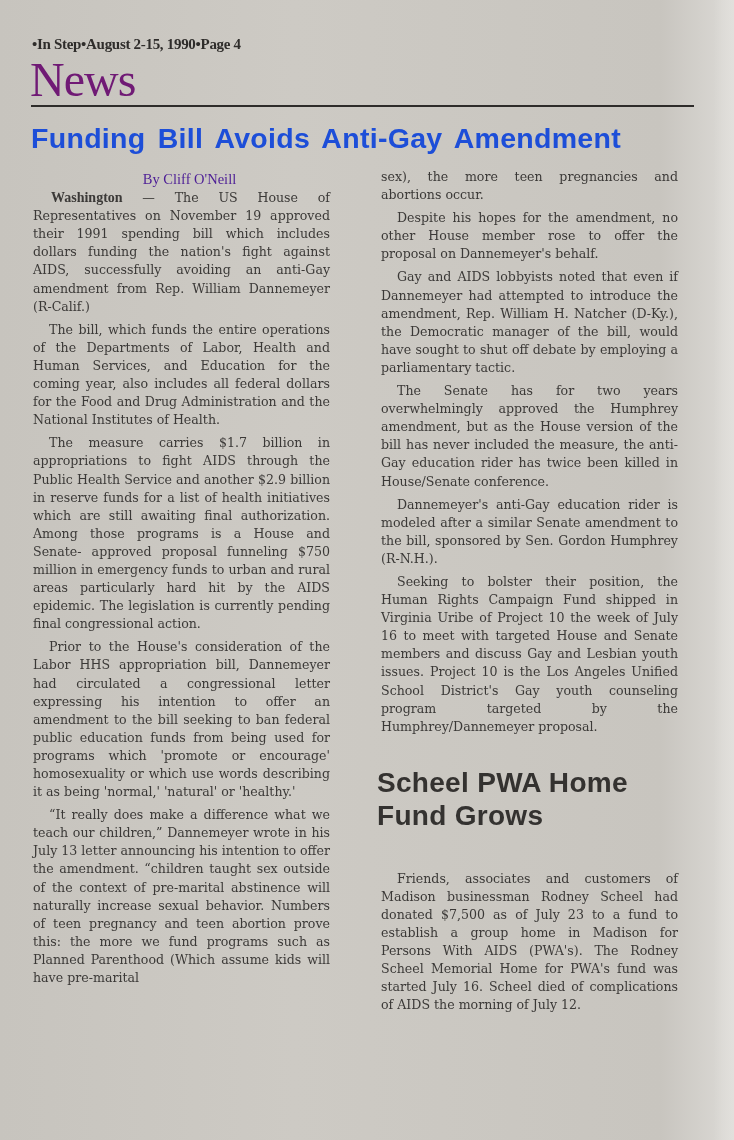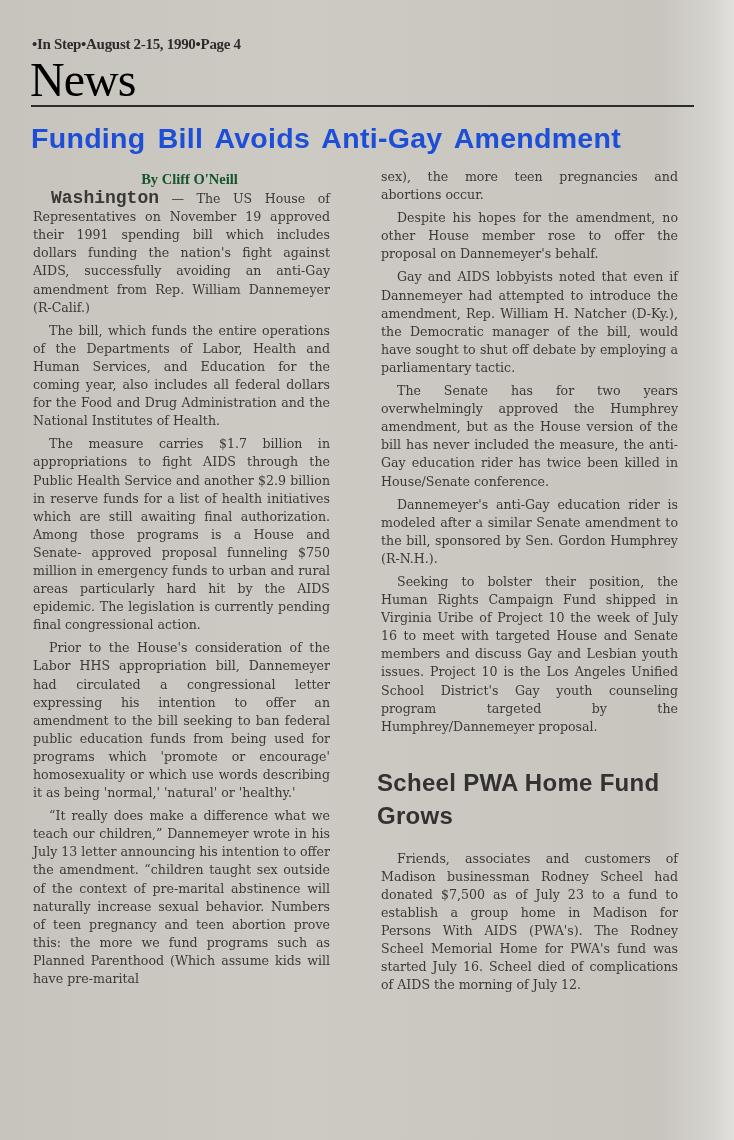--- a/index.html
+++ b/index.html
@@ -13,21 +13,21 @@
   .page { position: absolute; left: 0; top: 0; width: 734px; height: 1140px; }
   .edge { position: absolute; right: 0; top: 0; width: 20px; height: 1140px;
     background: linear-gradient(90deg, rgba(220,218,214,0) 0%, #e2e0dc 100%); }
   .folio {
     position: absolute; left: 32px; top: 36px;
     font-family: "Liberation Serif", serif; font-weight: bold; font-size: 15px;
     letter-spacing: -0.3px; color: #2f2d2b;
   }
   .section {
     position: absolute; left: 30px; top: 52px;
-    font-family: "Liberation Serif", serif; font-size: 48px; color: #000000;
+    font-family: "Liberation Serif", serif; font-size: 48px; color: #701a75;
     letter-spacing: -1px; line-height: 56px;
   }
   .rule {
     position: absolute; left: 31px; top: 105px; width: 663px; height: 2px;
     background: #2e2c2a;
   }
   .headline {
     position: absolute; left: 31px; top: 122px;
     font-family: "Liberation Sans", sans-serif; font-weight: bold; font-size: 28.5px;
     color: #1d4ed8; letter-spacing: 0.3px; word-spacing: 4px; white-space: nowrap;
@@ -35,28 +35,28 @@
   .col {
     position: absolute; top: 168px; width: 313px;
     font-family: "DejaVu Serif", serif; font-size: 12.6px; line-height: 18.1px;
     color: #3b3937; text-align: justify;
   }
   .col-left { left: 33px; }
   .col-right { left: 381px; }
   .col p { margin: 0 16px 5px 0; text-indent: 16px; }
   .col p.first { text-indent: 18px; }
   .byline {
-    text-align: center; font-family: "Liberation Serif", serif; font-weight: bold;
-    font-size: 14.5px; margin: 2px 0 1px 0; color: #14532d; text-indent: 0;
+    text-align: center; font-family: "Liberation Serif", serif; font-weight: normal;
+    font-size: 14.5px; margin: 2px 0 1px 0; color: #4c1d95; text-indent: 0;
   }
-  .dateline { font-weight: bold; font-family: Liberation Mono, monospace; font-size: 18px; }
+  .dateline { font-weight: bold; font-family: Liberation Serif, serif; font-size: 14px; }
   .cont { text-indent: 0 !important; }
   .sub-headline {
-    font-family: "Liberation Sans", sans-serif; font-weight: bold; font-size: 24px;
-    line-height: 33px; color: #343230; margin: 30px 0 18px -4px; letter-spacing: 0.3px;
+    font-family: "Liberation Sans", sans-serif; font-weight: bold; font-size: 28px;
+    line-height: 33px; color: #343230; margin: 30px 0 38px -4px; letter-spacing: 0.3px;
     text-align: left;
   }
 </style>
 </head>
 <body>
 
 <div class="page">
   <div class="edge"></div>
 
   <div class="folio">•In Step•August 2-15, 1990•Page 4</div>

